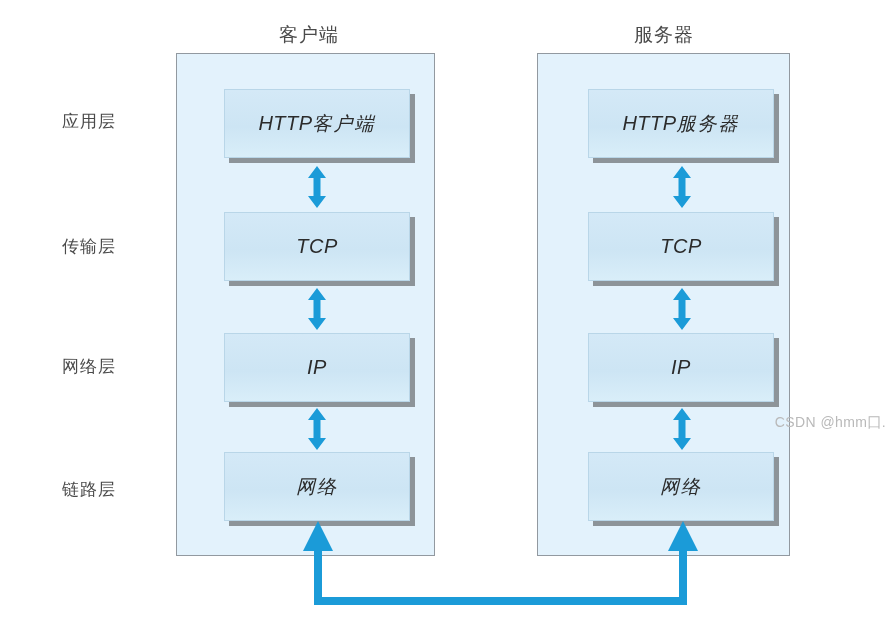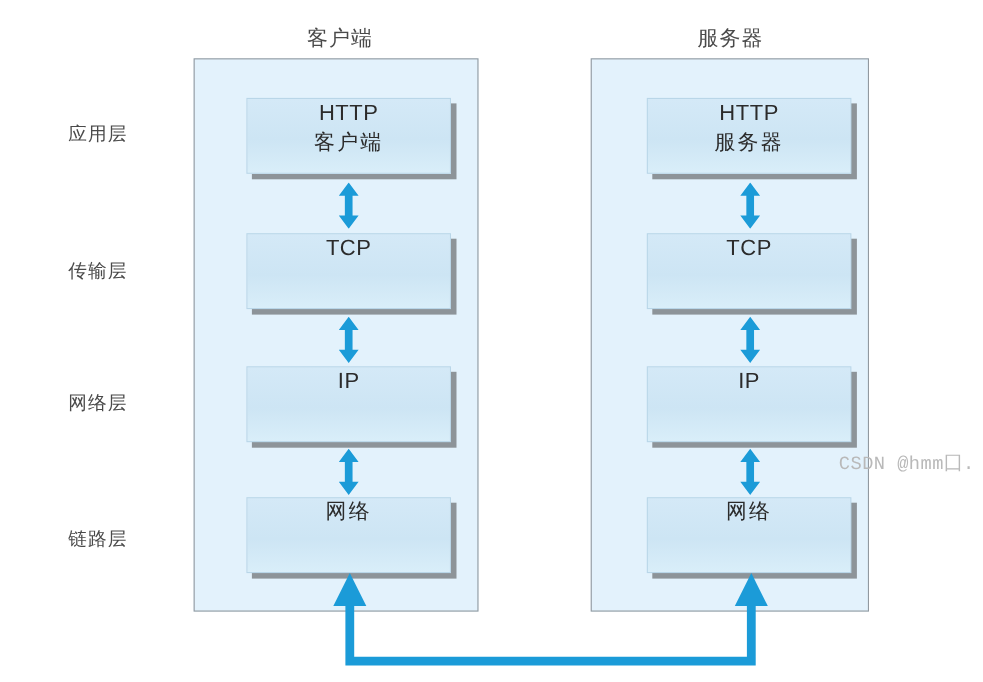--- a/index.html
+++ b/index.html
@@ -59,26 +59,28 @@
   #panel-server { left: 537px; width: 253px; }
 
   
   .proto-box {
     position: absolute;
     box-sizing: border-box;
     background: linear-gradient(180deg, #d4e9f7 0%, #cde5f4 55%, #d9eef9 100%);
     border: 1px solid #b9d6e8;
     box-shadow: 5px 5px 0 0 #8d9499;
     display: flex;
-    flex-direction: column;
+    flex-direction: row;
     align-items: center;
+    justify-content: center;
     color: #2b2b2b;
     font-size: 20px;
     line-height: 1.35;
     letter-spacing: 0.5px;
+    font-style: italic;
   }
   .proto-box .line-cn {
     font-size: 19px;
     letter-spacing: 2px;
   }
   .proto-box .line-en {
     font-size: 20px;
     letter-spacing: 0.5px;
   }
 
@@ -95,24 +97,23 @@
     width: 894px; height: 620px;
     pointer-events: none;
   }
 
   
   #watermark {
     position: absolute;
     right: 8px;
     bottom: 8px;
     color: #b9b9b9;
-    font-size: 17px;
+    font-size: 14px;
     letter-spacing: 0.4px;
     white-space: nowrap;
-    font-family: Liberation Mono, monospace;
   }
 </style>
 </head>
 <body>
 
 <div id="stage">
 
   <div class="host-title" id="title-client">客户端</div>
   <div class="host-title" id="title-server">服务器</div>
 

